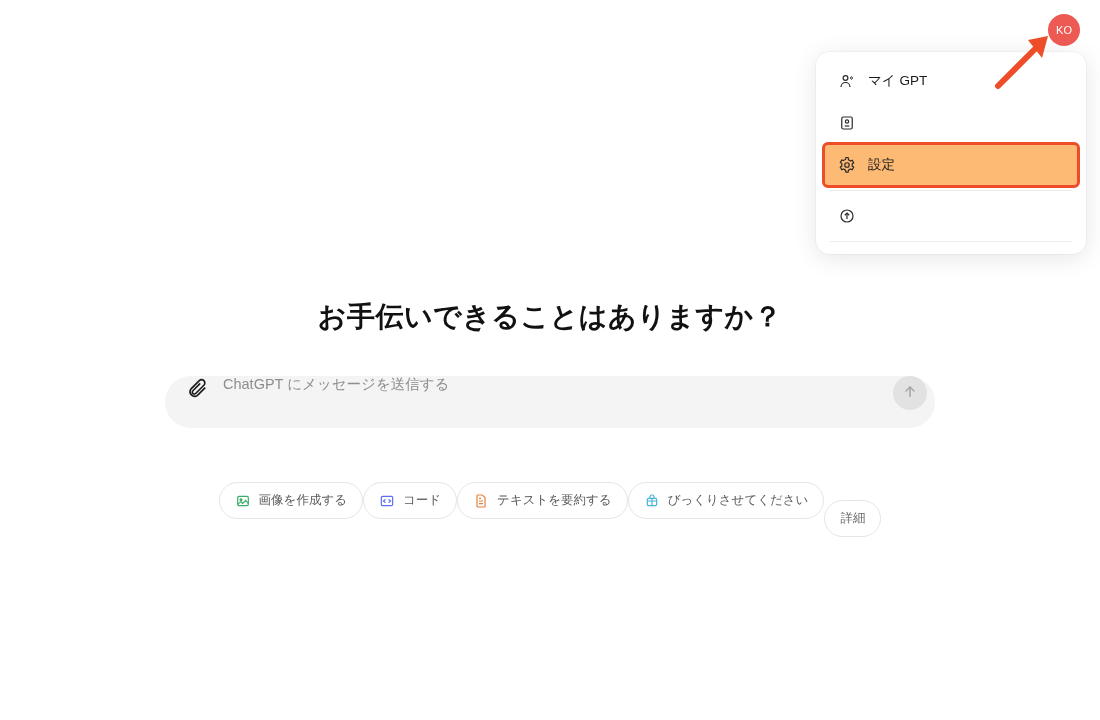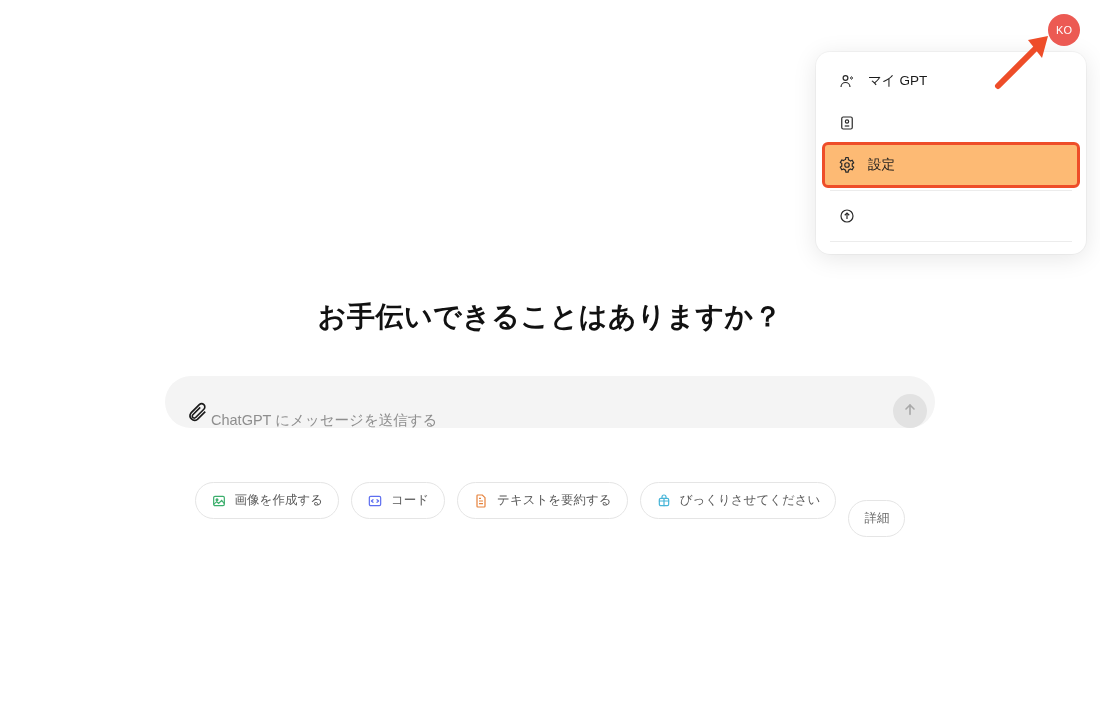--- a/index.html
+++ b/index.html
@@ -103,22 +103,23 @@
       letter-spacing: 0.5px;
     }
 
     
     .input-bar {
       width: 770px;
       height: 52px;
       background: #f4f4f4;
       border-radius: 28px;
       display: flex;
-      align-items: flex-end;
+      align-items: flex-start;
       padding: 0 8px 0 18px;
+      gap: 12px;
       margin-bottom: 36px;
     }
     .attach-btn {
       width: 28px;
       height: 28px;
       display: flex;
       align-items: center;
       justify-content: center;
       cursor: pointer;
     }
@@ -140,21 +141,20 @@
       display: flex;
       align-items: center;
       justify-content: center;
       cursor: pointer;
     }
     .send-btn svg { width: 16px; height: 16px; stroke: #a8a8a8; fill: #a8a8a8; }
 
     
     .chips {
       display: flex;
-      gap: 12px;
       align-items: center;
       text-align: center;
     }
     .chip {
       display: flex;
       align-items: center;
       gap: 8px;
       padding: 9px 15px;
       border: 1px solid #e5e5e5;
       border-radius: 20px;

